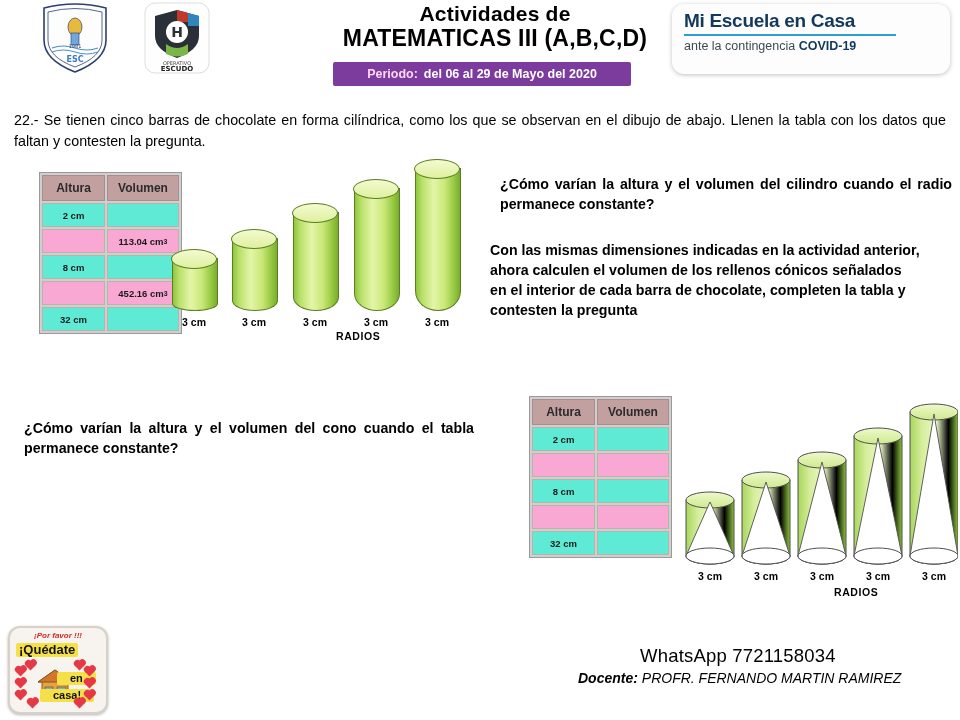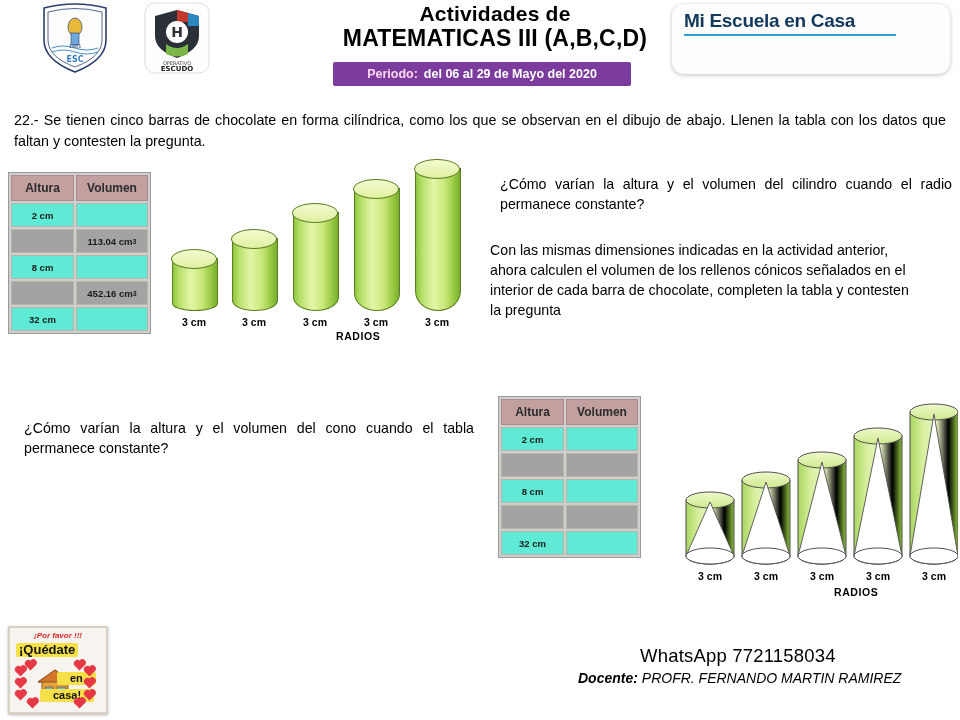--- a/index.html
+++ b/index.html
@@ -44,38 +44,38 @@
 
   
   #problem-statement {
     position:absolute; left:14px; top:110px; width:932px;
     font-size:14.3px; line-height:1.5; text-align:justify;
   }
 
   
   .vtable {
     position:absolute; border:1px solid #9a9a9a; background:#cfcfcf;
-    padding:2px; box-sizing:border-box;
+    padding:2px; box-sizing:border-box;margin-left:31px;
   }
   .vtable .vrow { display:flex; gap:2px; margin-bottom:2px; }
   .vtable .vrow:last-child { margin-bottom:0; }
   .vtable .vcell {
     box-sizing:border-box; height:24px; display:flex;
     align-items:center; justify-content:center;
     font-size:9.5px; font-weight:bold; color:#1a1a1a;
     border:1px solid #b9b4a8;
   }
   .vtable .c-h { width:63px; }
   .vtable .c-v { width:72px; }
   .vtable .hdr {
     background:#c2a0a0; height:26px; font-size:12px; color:#2b2b2b;
     border:1px solid #ab8c8c;
   }
   .vtable .shade-a { background:#5eead4; }
-  .vtable .shade-b { background:#a3a3a3; }
+  .vtable .shade-b { background:#f9a8d4; }
   .vtable sup { font-size:7px; vertical-align:super; }
 
   #table-cylinder { left:8px; top:172px; }
   #table-cone { left:498px; top:396px; }
 
   
   .figure { position:absolute; }
   .fig-label {
     position:absolute; font-size:10.5px; font-weight:bold;
     text-align:center; white-space:nowrap;
@@ -95,29 +95,29 @@
     border-radius:0 0 50% 50%/0 0 14% 14%;
   }
   .cyl .top {
     position:absolute; left:-1px; top:-9px; width:100%; height:18px;
     background:linear-gradient(to bottom,#f2fbcf,#dff0a0);
     border:1px solid #5c7d22; border-radius:50%;
     box-sizing:content-box;
   }
 
   
-  .qtext { position:absolute; font-size:14.2px; line-height:1.42; }
+  .qtext { position:absolute; font-size:14.2px; line-height:1.42;font-weight:bold; }
   #q-cylinder { left:500px; top:174px; width:452px; text-align:justify; }
   #q-cone-instructions { left:490px; top:240px; width:430px; }
   #q-cone { left:24px; top:418px; width:450px; text-align:justify; }
 
   
   #quedate-sticker {
     position:absolute; left:8px; top:626px; width:96px; height:84px;
-    background:#f7f4ef; border:2px solid #d8d2c6; border-radius:1px;
+    background:#f7f4ef; border:2px solid #d8d2c6; border-radius:12px;
     box-shadow:0 1px 3px rgba(0,0,0,.3); overflow:hidden;
   }
   #quedate-sticker .qs-top {
     text-align:center; font-size:8px; font-style:italic; font-weight:bold;
     color:#d62828; margin-top:3px;
   }
   #quedate-sticker .qs-main {
     text-align:center; font-size:13px; font-weight:bold; color:#111;
     background:#f6e04a; display:inline-block; padding:0 3px; border-radius:2px;
     margin:1px 0 0 6px; line-height:1.1;
@@ -187,20 +187,23 @@
 
 <div id="period-badge">
   <span class="plabel">Periodo:</span>
   <span>del 06 al 29 de Mayo del 2020</span>
 </div>
 
 <div id="mec-banner">
   <div class="mec-t">Mi Escuela en Casa</div>
   <div class="mec-rule"></div>
   <div class="mec-s">
+    <div>
+      <span>ante la contingencia </span><b>COVID-19</b>
+    </div>
   </div>
 </div>
 
 <div id="problem-statement">22.- Se tienen cinco barras de chocolate en forma cilíndrica, como los que se observan en el dibujo de abajo. Llenen la tabla con los datos que faltan y contesten la pregunta.</div>
 
 <div class="vtable" id="table-cylinder">
   <div class="vrow">
     <div class="vcell c-h hdr">Altura</div>
     <div class="vcell c-v hdr">Volumen</div>
   </div>

